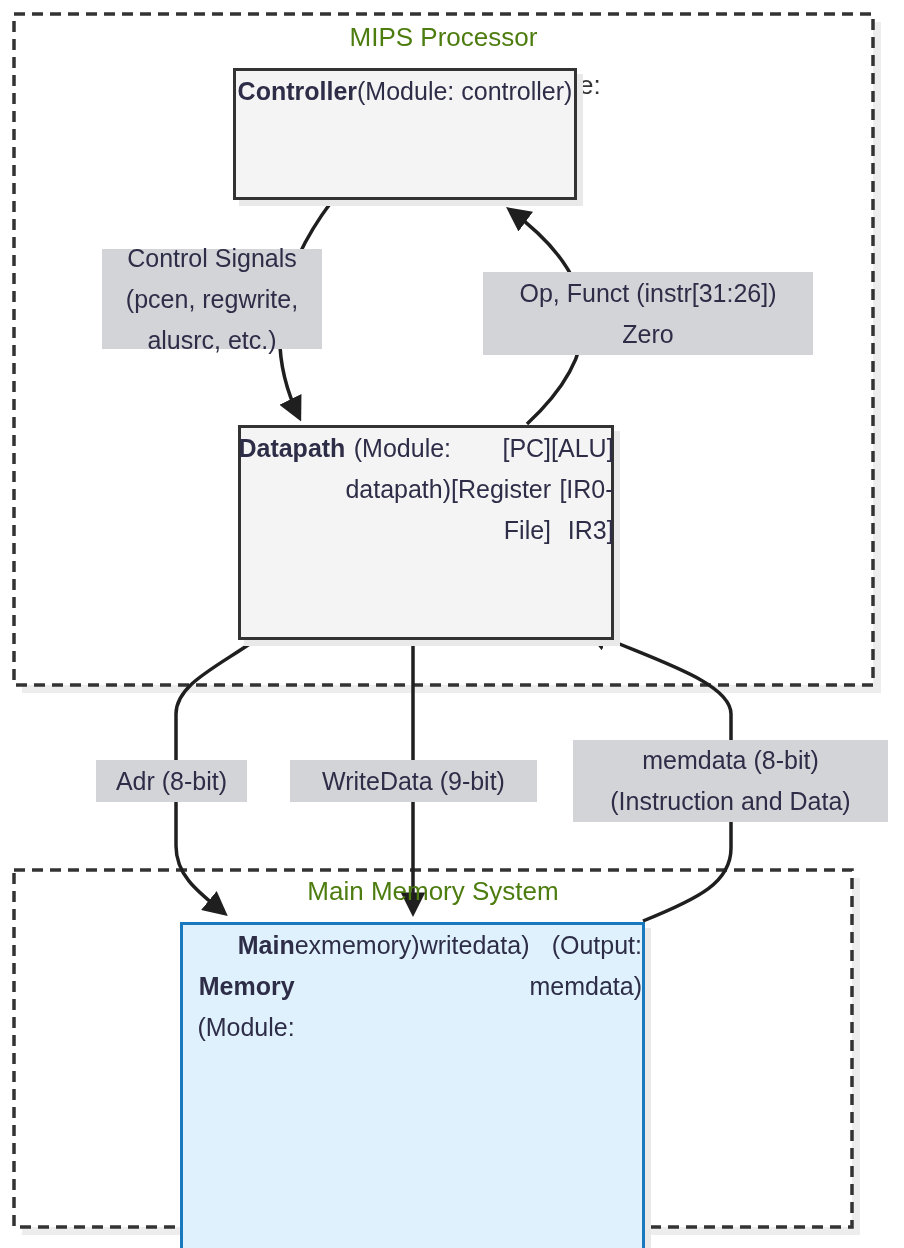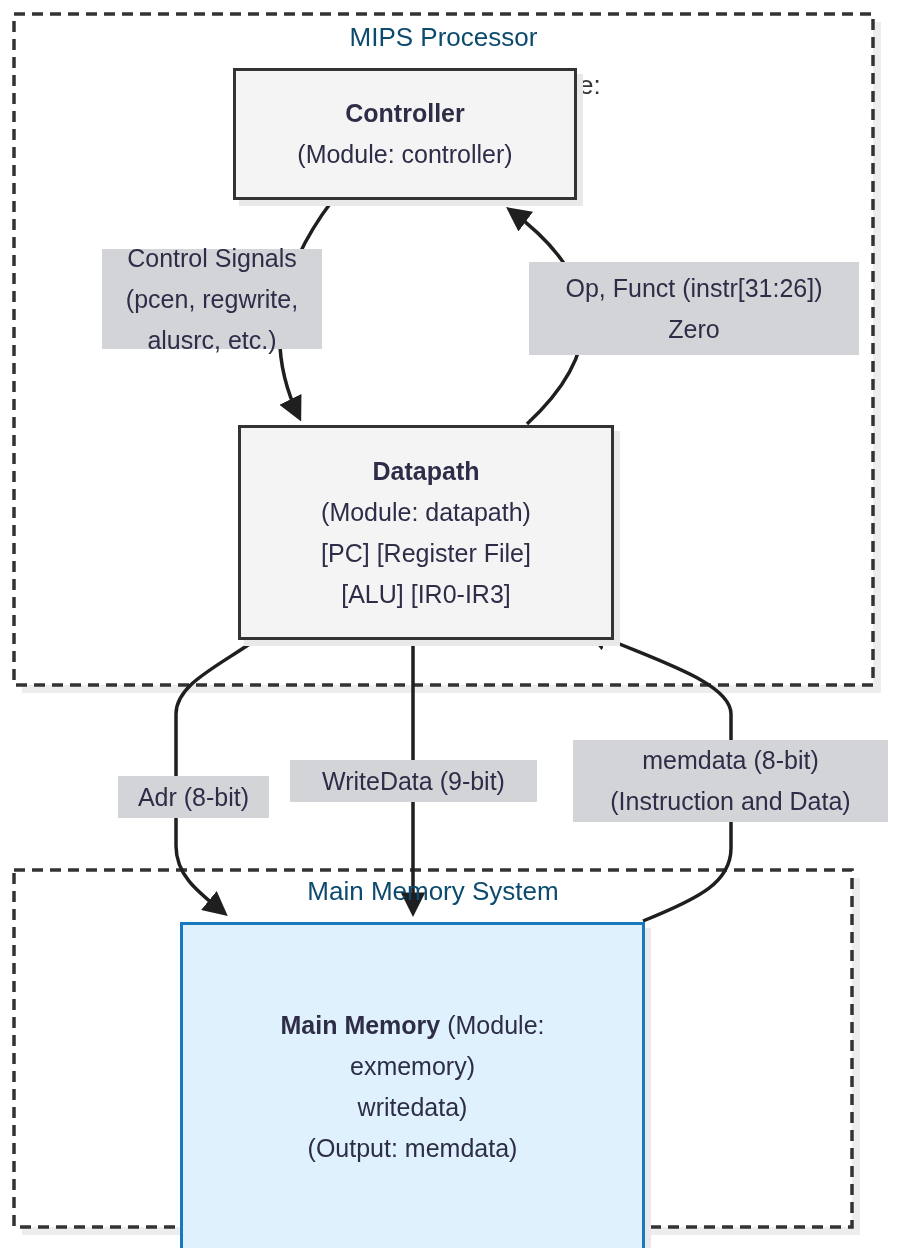--- a/index.html
+++ b/index.html
@@ -10,43 +10,43 @@
   }
   #edges-svg { position:absolute; left:0; top:0; z-index:1; }
 
   .partial-text {
     position:absolute; left:579px; top:70px; z-index:2;
     font-size:26px; color:#333333; white-space:nowrap;
   }
 
   .subgraph-title {
     position:absolute; z-index:3; text-align:center;
-    font-size:26px; color:#0c4a6e;
+    font-size:26px; color:#4d7c0f;
   }
   .title-mips { left:14px; top:22px; width:859px; }
   .title-mem  { left:14px; top:876px; width:838px; }
 
   .edge-label {
     position:absolute; z-index:3; background:#d3d4d8;
     display:flex; flex-direction:column; justify-content:center;
     text-align:center; font-size:25px; line-height:41px;
     box-sizing:border-box;
   }
   .lbl-ctrl    { left:102px; top:249px; width:220px; height:100px; }
-  .lbl-opfunct { left:483px; top:262px; width:330px; height:93px;margin-left:46px;  }
-  .lbl-adr     { left:118px; top:760px; width:151px; height:42px;margin-top:16px;  }
+  .lbl-opfunct { left:483px; top:272px; width:330px; height:83px;  }
+  .lbl-adr     { left:96px; top:760px; width:151px; height:42px;  }
   .lbl-write   { left:290px; top:760px; width:247px; height:42px;  }
   .lbl-memdata { left:573px; top:740px; width:315px; height:82px;  }
 
   .node {
     position:absolute; z-index:4; box-sizing:border-box;
     background:#f4f4f4; border:3px solid #333333;
     box-shadow:6px 6px 0 0 #e9e9e9;
-    display:flex; flex-direction:column; justify-content:center;
-    text-align:center; font-size:25px; line-height:41px;
+    display:flex; flex-direction:row; justify-content:center;
+    text-align:right; font-size:25px; line-height:41px;
   }
   .node b { font-weight:bold; }
   .node-controller { left:233px; top:68px;  width:344px; height:132px; }
   .node-datapath   { left:238px; top:425px; width:376px; height:215px; }
   .node-memory {
     left:180px; top:922px; width:465px; height:330px;
     background:#dff1fc; border:3.5px solid #1979be;
   }
 </style>
 </head>

